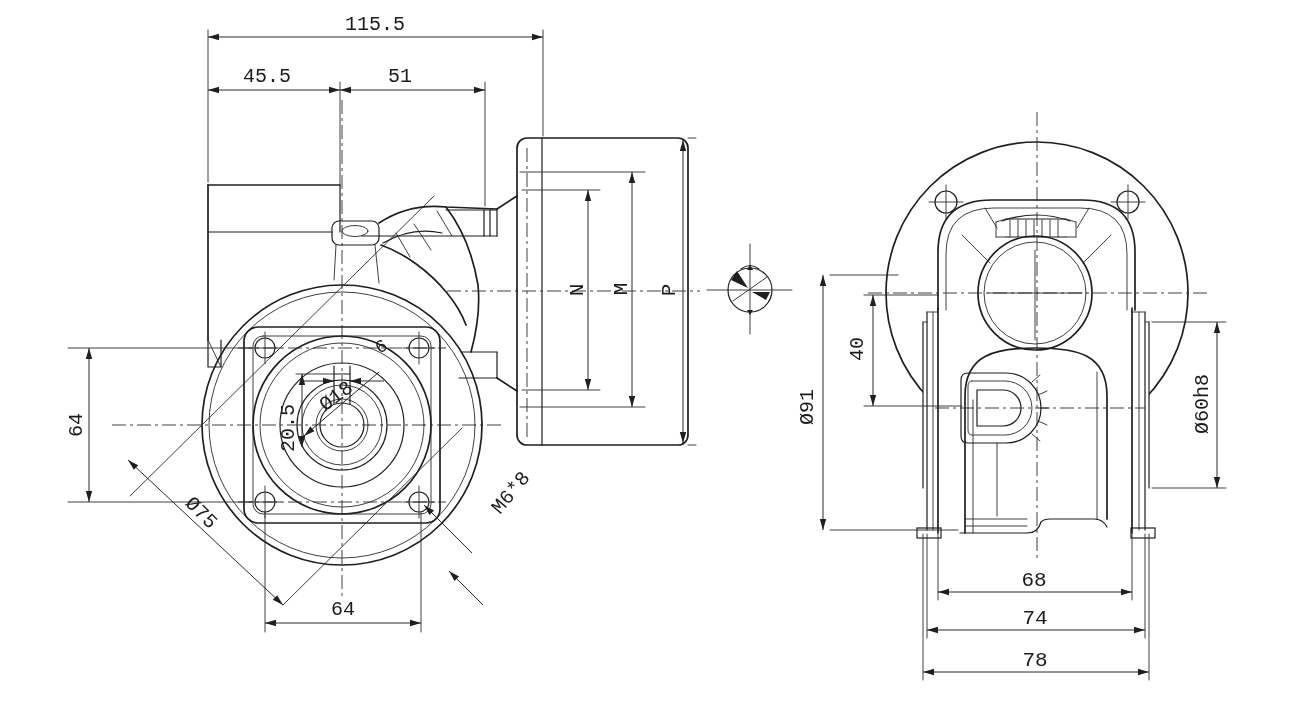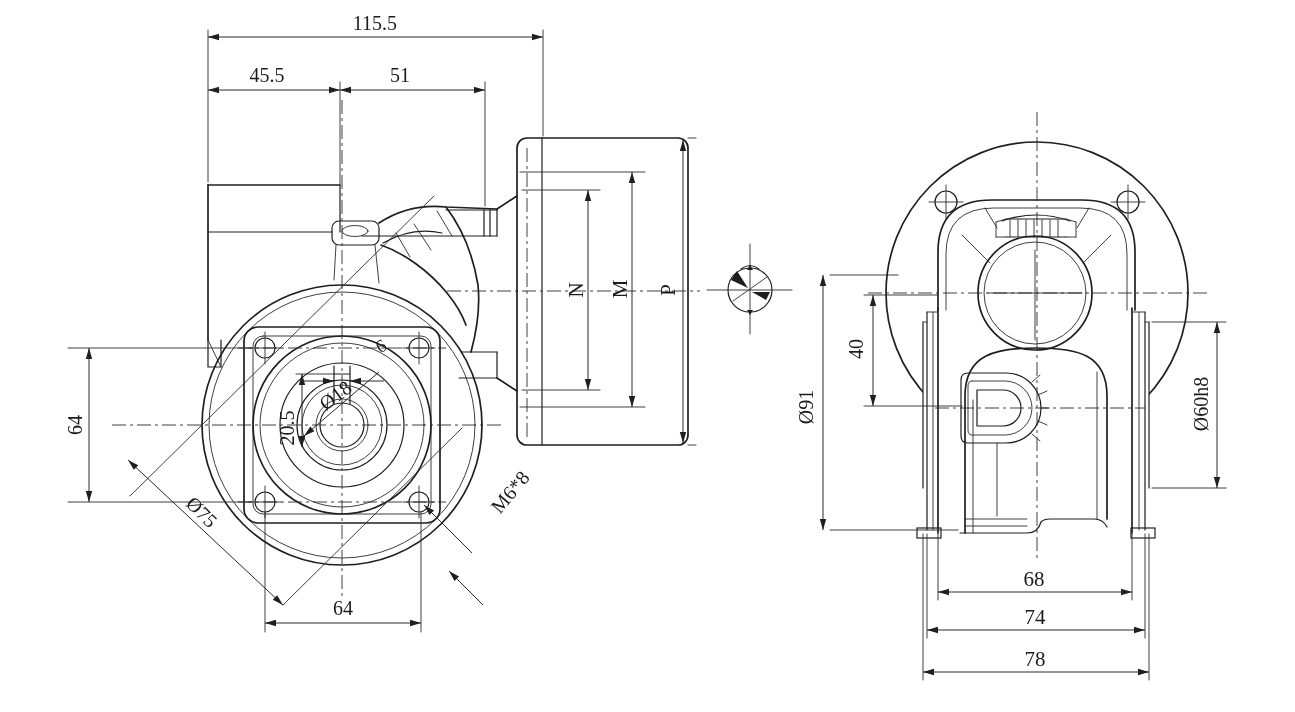--- a/index.html
+++ b/index.html
@@ -1,17 +1,17 @@
 <!DOCTYPE html>
 <html><head>
 <meta charset="utf-8">
 <style>
   html,body{margin:0;padding:0;background:#ffffff;}
   .stage{position:relative;width:1295px;height:712px;background:#ffffff;overflow:hidden;
-         font-family:Liberation Serif, serif;}
+         font-family:Liberation Mono, monospace;}
   svg{display:block;}
   .ol  {stroke:#1f1f1f;stroke-width:1.7;fill:none;stroke-linecap:round;}
   .ml  {stroke:#1f1f1f;stroke-width:1.2;fill:none;stroke-linecap:round;}
   .tl  {stroke:#2a2a2a;stroke-width:0.9;fill:none;stroke-linecap:round;}
   .dim {stroke:#2a2a2a;stroke-width:1.0;fill:none;}
   .cl  {stroke:#2a2a2a;stroke-width:0.9;fill:none;stroke-dasharray:14 4 3 4;}
   .fil {fill:#1f1f1f;stroke:none;}
   text{fill:#1c1c1c;font-size:20px;}
   text.big{font-size:21px;}
   text.sm{font-size:18px;}

